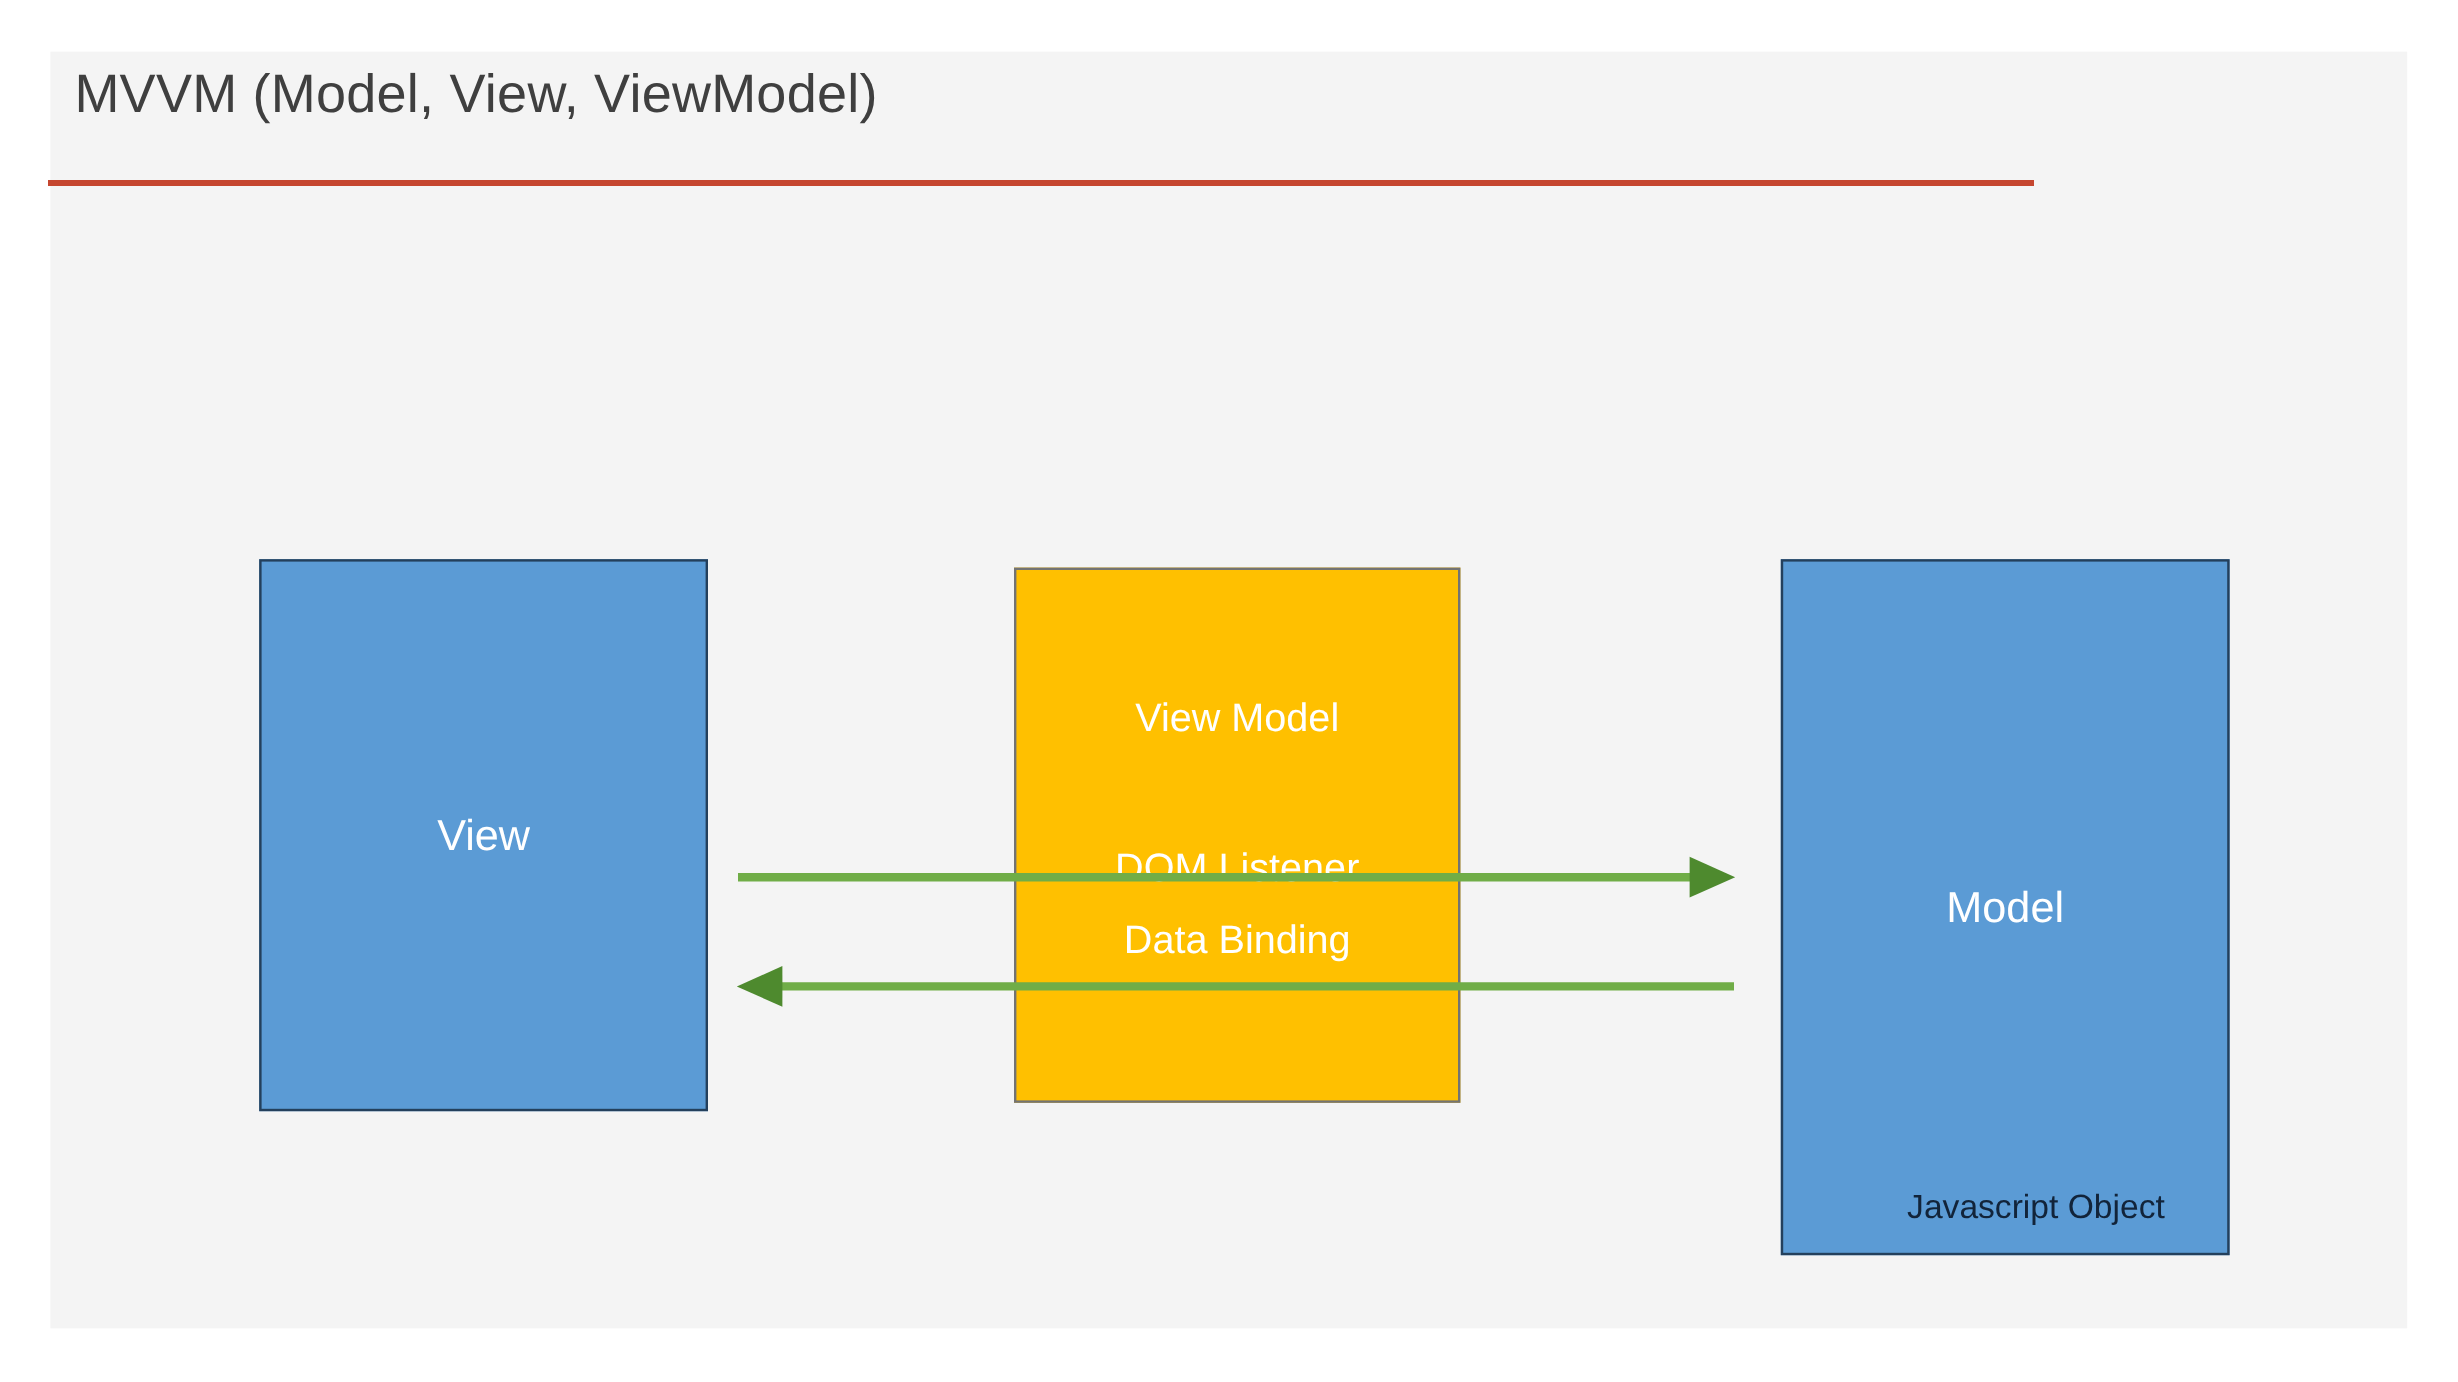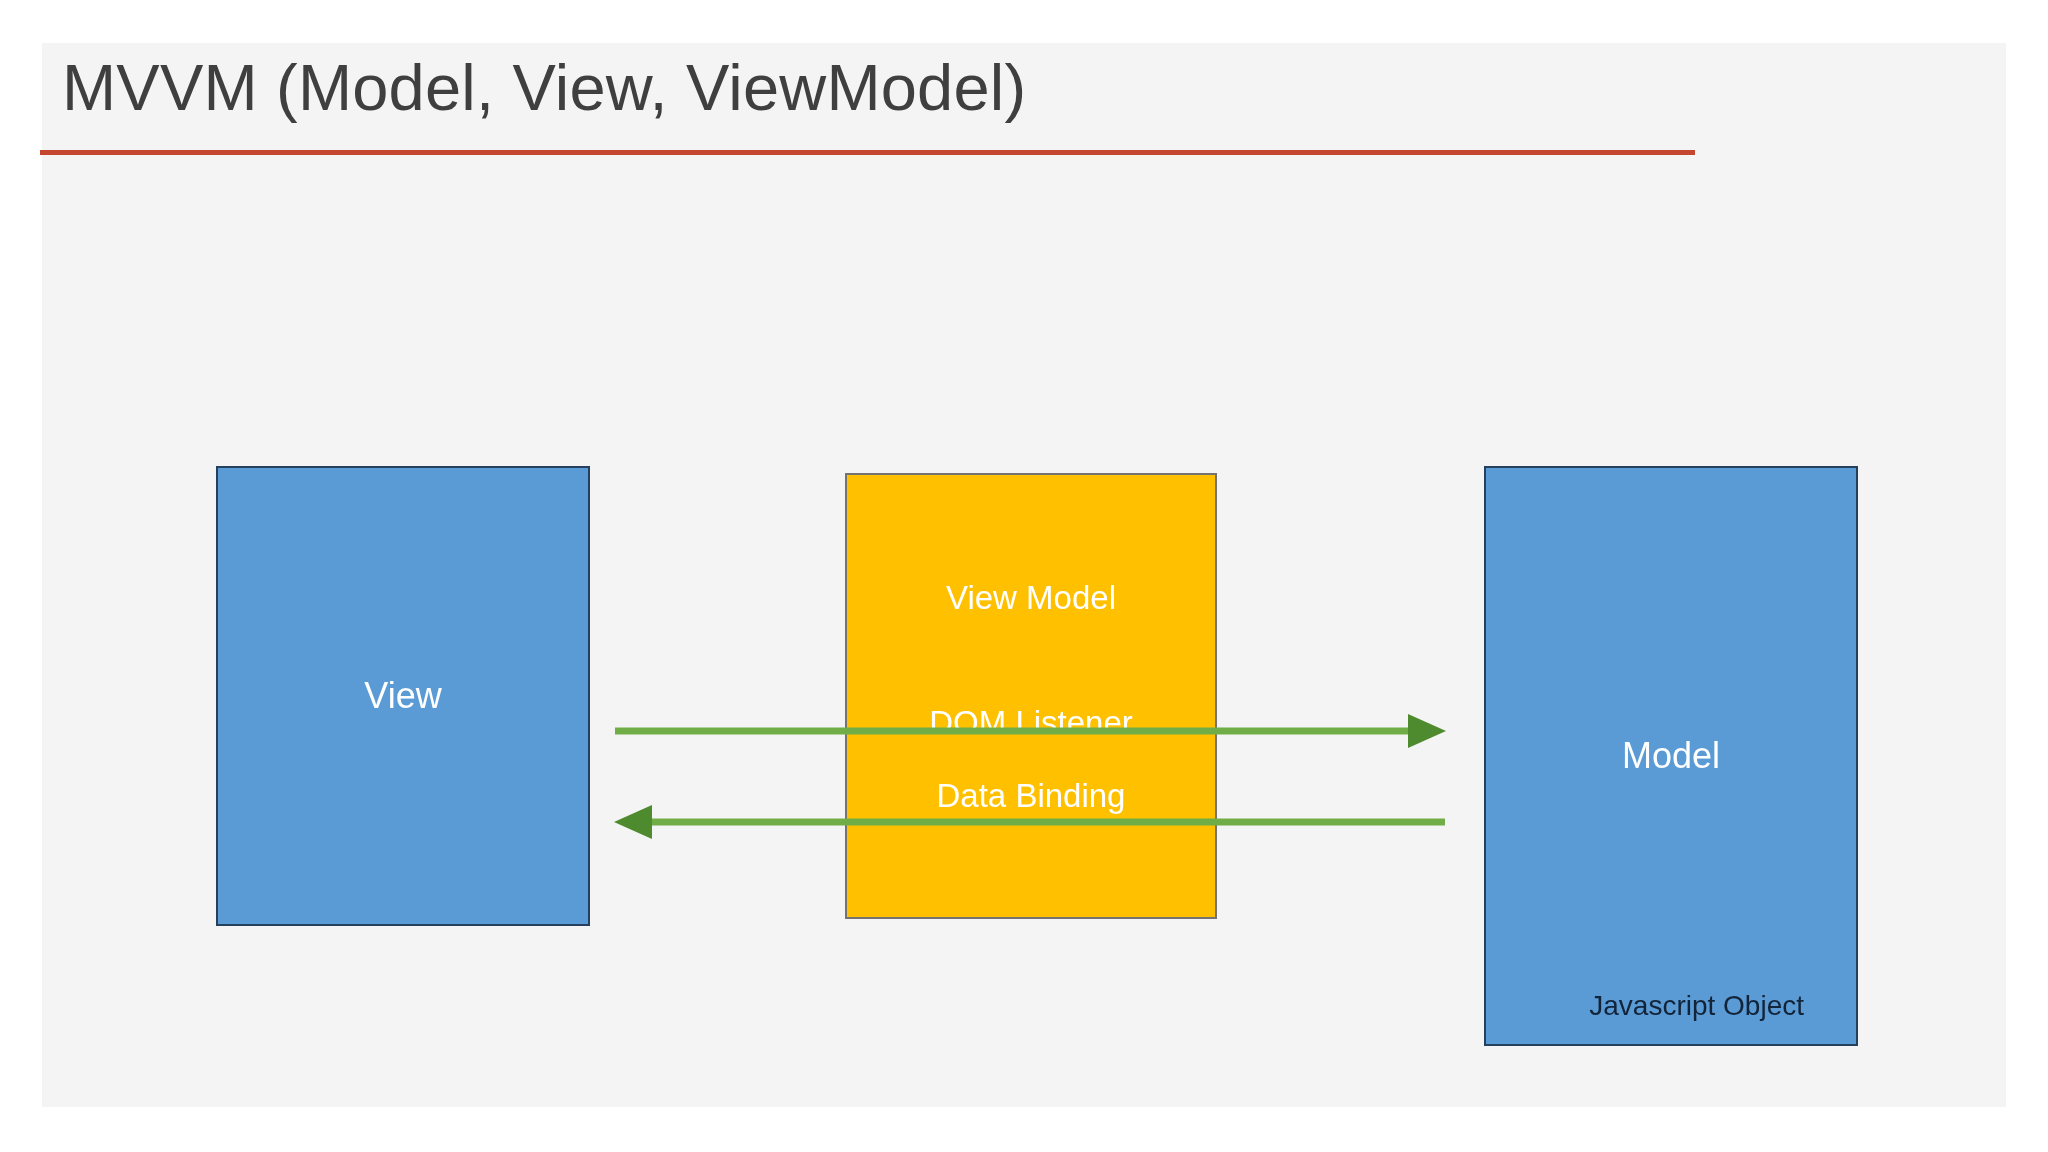--- a/index.html
+++ b/index.html
@@ -39,21 +39,21 @@
     position: absolute;
     left: 62px;
     top: 55px;
     width: 1600px;
     height: 110px;
   }
   #page-title {
     position: absolute;
     left: 0;
     top: 0;
-    font-size: 65px;
+    font-size: 45px;
     font-weight: 400;
     color: #3f3f3f;
     letter-spacing: 0.2px;
     white-space: nowrap;
     line-height: 1.0;
   }
   #title-underline {
     position: absolute;
     left: 40px;
     top: 150px;
@@ -114,21 +114,21 @@
     right: 0;
     text-align: center;
     color: #ffffff;
     font-size: 33px;
     font-weight: 400;
     line-height: 1.1;
     white-space: nowrap;
   }
   #vm-line-1 { top: 105px; }
   #vm-line-2 { top: 198px; margin-top: 32px; }
-  #vm-line-3 { top: 290px; margin-top: 13px; }
+  #vm-line-3 { top: 290px; }
 
   #model-sublabel {
     position: absolute;
     right: 52px;
     bottom: 22px;
     color: #12243a;
     font-size: 28px;
     font-weight: 400;
     white-space: nowrap;
   }

